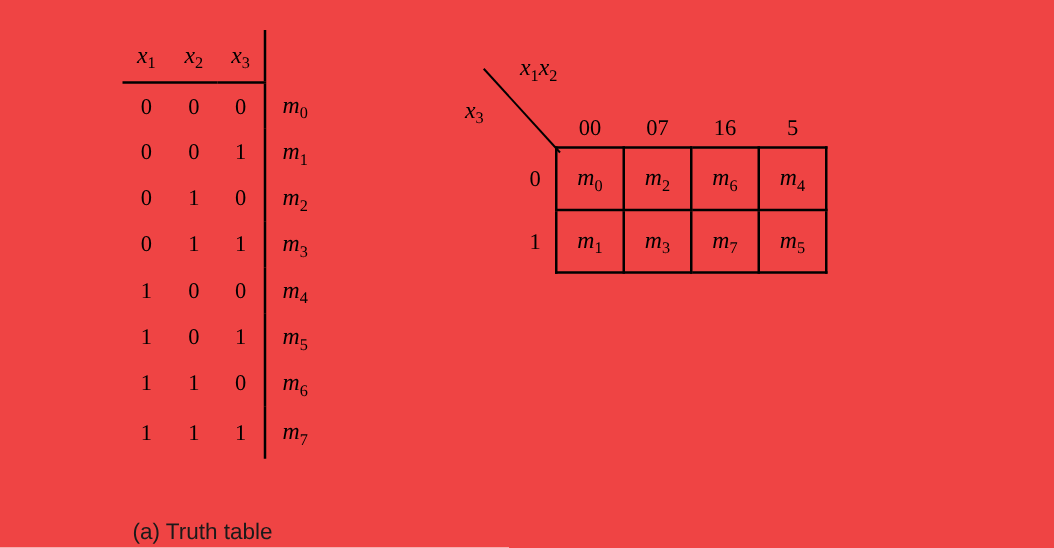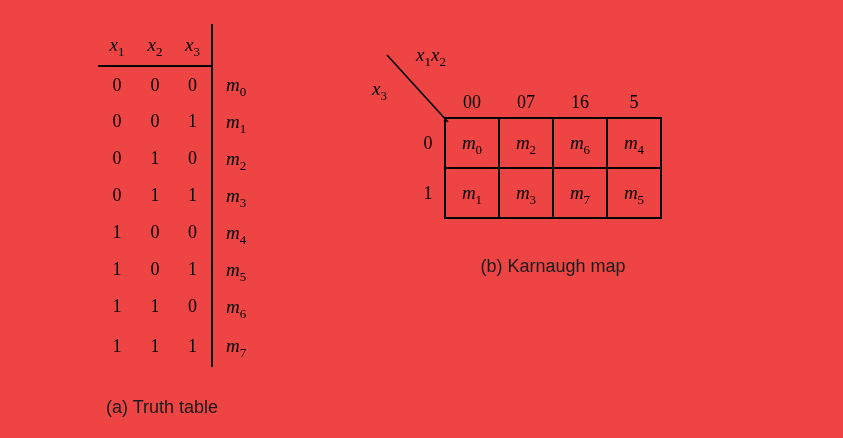--- a/index.html
+++ b/index.html
@@ -14,21 +14,21 @@
   
   .truth-table-block { position:absolute; left:98px; top:24px; }
   .tt { border-collapse:collapse; font-size:18px; }
   .tt td { padding:0; vertical-align:middle; }
   .tt .xcol { width:38px; height:37px; text-align:center; }
   .tt tr.hdr .xcol { height:42px; border-bottom:2px solid #000; }
   .tt .mcol { border-left:2px solid #000; padding-left:13px; min-width:58px; text-align:left; }
   .tt tr:last-child td { height:42px; }
 
   .caption { font-family:"Liberation Sans", sans-serif; font-size:18px; color:#1a1a1a; }
-  .truth-table-block .caption { margin-top:30px; margin-left:8px; }
+  .truth-table-block .caption { margin-top:48px; margin-left:8px; }
 
   
   .kmap-block { position:absolute; left:372px; top:44px; width:320px; height:260px; }
   .diag { position:absolute; left:14px; top:10px; }
   .x1x2 { position:absolute; left:44px; top:0; white-space:nowrap; }
   .x3 { position:absolute; left:0; top:34px; }
   .kt { position:absolute; left:40px; top:46px; border-collapse:collapse; }
   .kt td { padding:0; vertical-align:middle; }
   .kt tr.khdr td { border:none; height:28px; text-align:center; font-size:18px; vertical-align:bottom; padding-bottom:4px; }
   .kt .klabel { width:33px; border:none; text-align:center; font-size:18px; }
@@ -141,16 +141,15 @@
         <tr>
           <td class="klabel">1</td>
           <td class="kcell"><span class="mi"><i>m</i><sub>1</sub></span></td>
           <td class="kcell"><span class="mi"><i>m</i><sub>3</sub></span></td>
           <td class="kcell"><span class="mi"><i>m</i><sub>7</sub></span></td>
           <td class="kcell"><span class="mi"><i>m</i><sub>5</sub></span></td>
         </tr>
       </tbody>
     </table>
 
-    <div class="caption kcaption">(b) Karnaugh map</div>
   </div>
 
 </div>
 
 </body></html>

